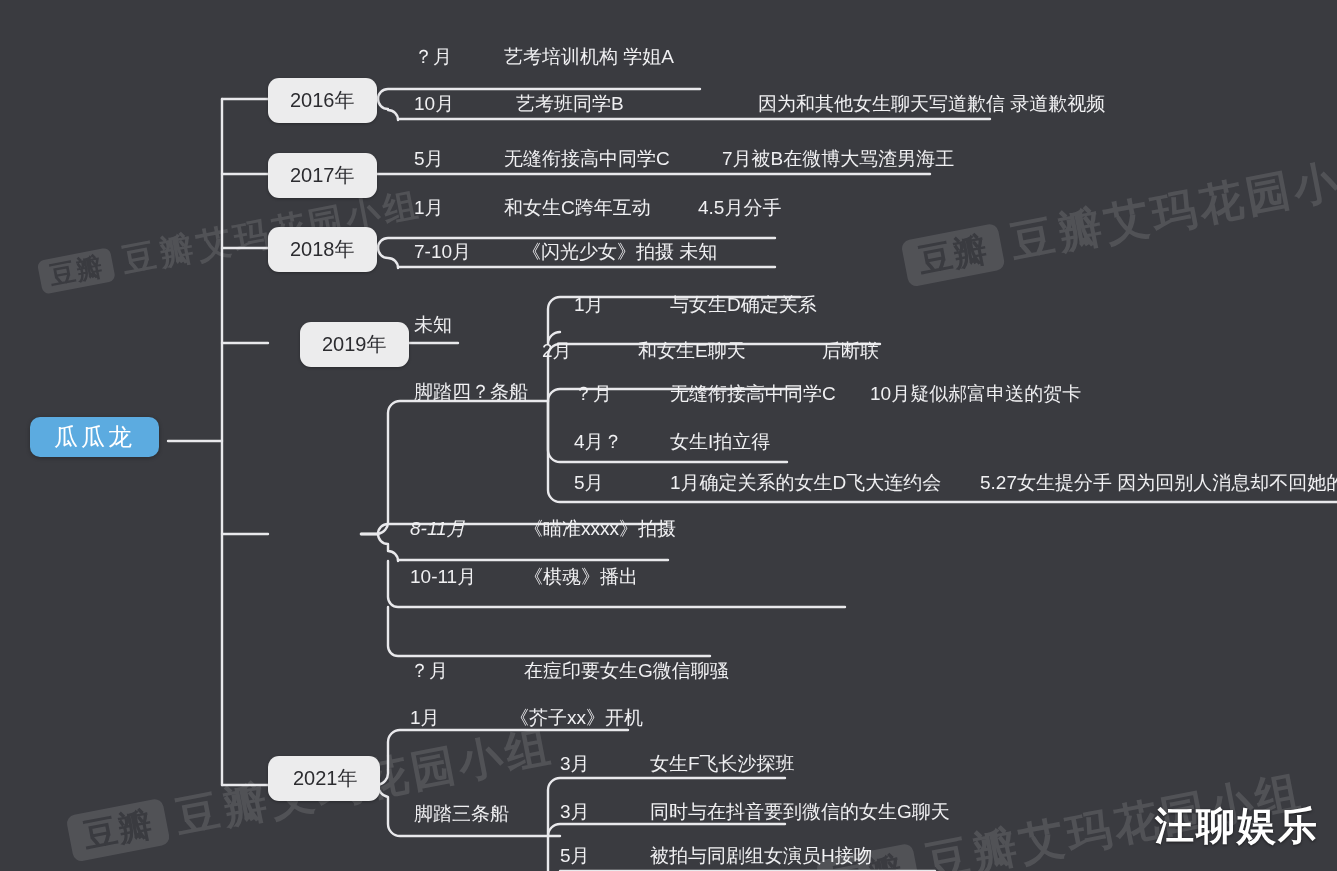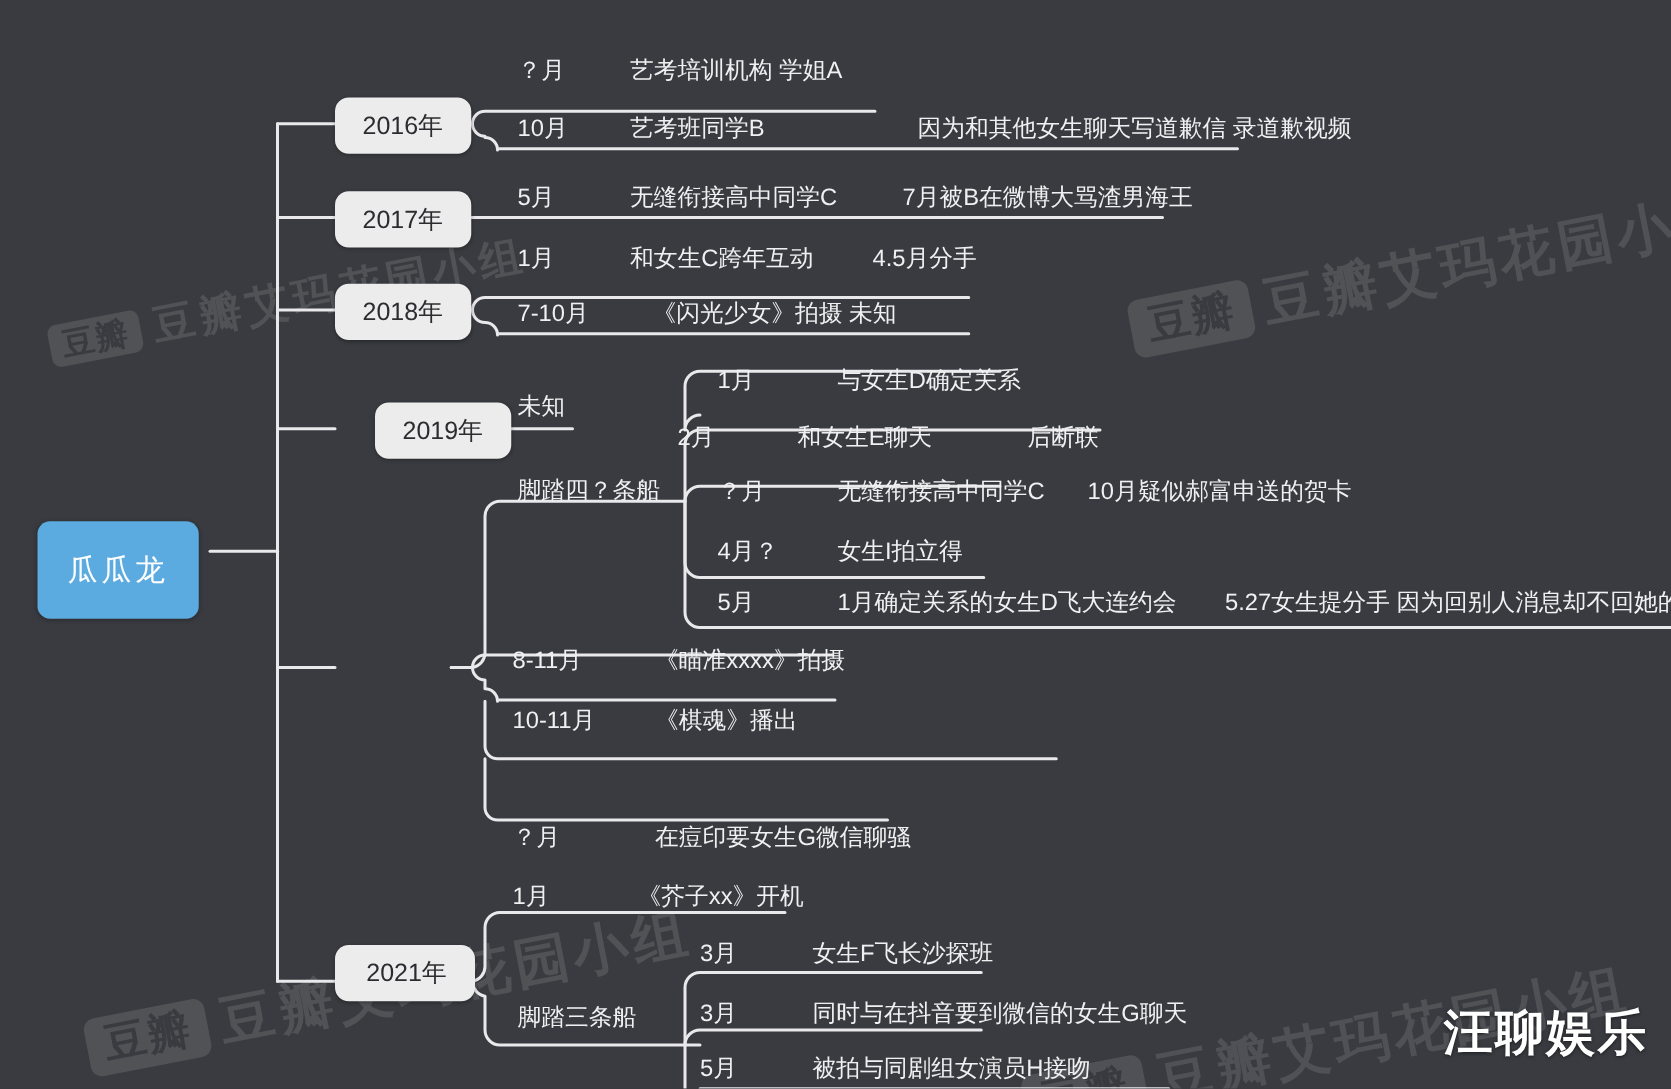--- a/index.html
+++ b/index.html
@@ -48,21 +48,21 @@
   #wires path,#wires line{fill:none;stroke:#e9e9ec;stroke-width:2.4;
     stroke-linecap:round;stroke-linejoin:round;}
 
   
   .node{position:absolute;z-index:10;}
 
   .root{
     background:#5cabe0;color:#ffffff;
     border-radius:10px;
     font-size:24px;letter-spacing:3px;
-    padding:23px 24px;
+    padding:4px 24px;
     box-shadow:0 1px 4px rgba(0,0,0,.3);
     display:flex;align-items:center;justify-content:center;
   }
 
   .year{
     background:#ececed;color:#2c2c30;
     border-radius:11px;
     font-size:20px;
     padding:9px 22px;
     box-shadow:0 1px 3px rgba(0,0,0,.3);
@@ -165,21 +165,21 @@
   <div class="node year" style="left:268px;top:756px;padding-left:25px;">2021年</div>
 
   <div class="tag" style="left:414px;top:312px;">未知</div>
   <div class="tag" style="left:414px;top:379px;">脚踏四？条船</div>
   <div class="tag" style="left:414px;top:801px;text-align:center;">脚踏三条船</div>
 
   <div class="leaf" style="left:414px;top:46px;">
     <span class="m" style="width:90px;">？月</span>
     <span class="d">艺考培训机构 学姐A</span>
   </div>
-  <div class="leaf" style="left:414px;top:93px;">
+  <div class="leaf" style="left:414px;top:93px;gap:12px;">
     <span class="m" style="width:90px;">10月</span>
     <span class="d" style="width:230px;">艺考班同学B</span>
     <span class="x">因为和其他女生聊天写道歉信 录道歉视频</span>
   </div>
 
   <div class="leaf" style="left:414px;top:148px;">
     <span class="m" style="width:90px;">5月</span>
     <span class="d" style="width:218px;">无缝衔接高中同学C</span>
     <span class="x">7月被B在微博大骂渣男海王</span>
   </div>
@@ -213,21 +213,21 @@
     <span class="m" style="width:96px;">4月？</span>
     <span class="d">女生I拍立得</span>
   </div>
   <div class="leaf" style="left:574px;top:472px;">
     <span class="m" style="width:96px;">5月</span>
     <span class="d" style="width:310px;">1月确定关系的女生D飞大连约会</span>
     <span class="x">5.27女生提分手 因为回别人消息却不回她的</span>
   </div>
 
   <div class="leaf" style="left:410px;top:518px;">
-    <span class="m" style="width:114px;">8-11月</span>
+    <span class="m" style="width:114px;font-style:italic;">8-11月</span>
     <span class="d">《瞄准xxxx》拍摄</span>
   </div>
   <div class="leaf" style="left:410px;top:566px;">
     <span class="m" style="width:114px;">10-11月</span>
     <span class="d">《棋魂》播出</span>
   </div>
   <div class="leaf" style="left:410px;top:660px;">
     <span class="m" style="width:114px;">？月</span>
     <span class="d">在痘印要女生G微信聊骚</span>
   </div>

